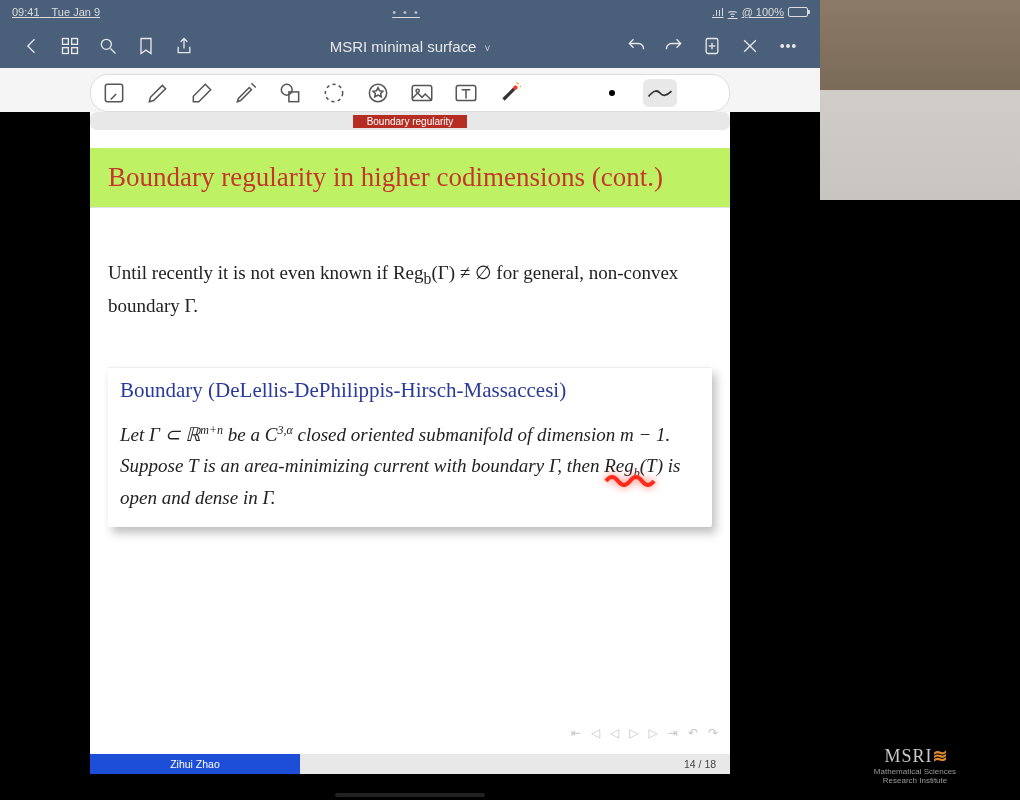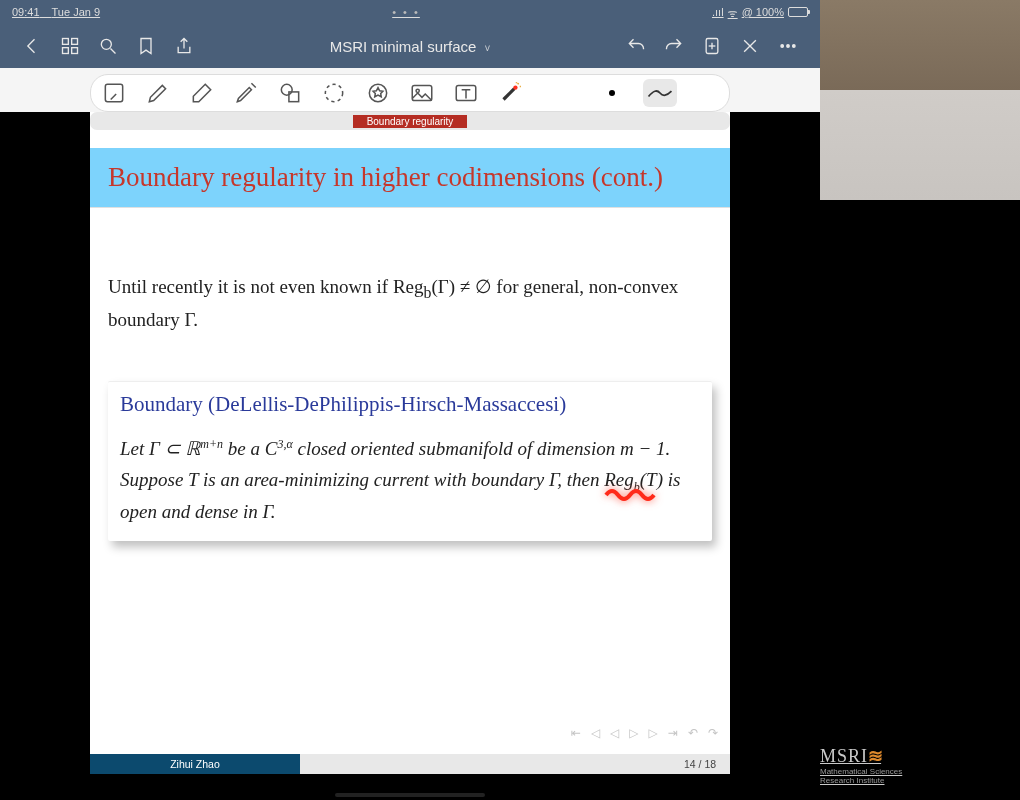--- a/index.html
+++ b/index.html
@@ -35,54 +35,54 @@
   .tool-gap { flex: 0 0 40px; }
   .swatch-dot { width: 6px; height: 6px; background: #000; border-radius: 50%; }
   .stroke-chip { width: 34px; height: 28px; background: #e8e8e8; border-radius: 6px; display: flex; align-items: center; justify-content: center; }
   .stroke-chip svg { stroke: #333; fill: none; stroke-width: 2; }
 
   
   .slide-region { background: #fff; margin: 0 90px; height: 662px; position: relative; }
   .topic-bar { height: 18px; background: #e8e8e8; display: flex; justify-content: center; align-items: center; border-radius: 7px; }
   .topic-tab { background: #b52d23; color: #fff; font-size: 10px; padding: 1px 14px; }
 
-  .slide-title-band { background: #7dd3fc; border-bottom: 1px solid #e0e0e0; margin: 18px 0 14px 0; padding: 14px 18px; }
+  .slide-title-band { background: #bef264; border-bottom: 1px solid #e0e0e0; margin: 18px 0 0 0; padding: 14px 18px; }
   .slide-title { color: #c6372b; font-size: 27px; font-weight: 400; font-family: Georgia, serif; }
 
   .slide-body { padding: 50px 18px 0 18px; font-family: Georgia, "Times New Roman", serif; font-size: 19px; color: #222; line-height: 1.55; }
   .para1 { margin-bottom: 46px; }
   .para1 .math { font-family: "Times New Roman", serif; }
 
   .theorem-box { position: relative; border-radius: 2px; box-shadow: 4px 6px 10px rgba(0,0,0,0.25); padding: 6px 12px 14px 12px; margin-bottom: 40px; border-top: 1px solid #eee; }
   .theorem-head { color: #2a3a9a; font-size: 21px; margin-bottom: 14px; font-weight: 400; }
   .theorem-body { font-style: italic; font-size: 19px; line-height: 1.6; }
   .theorem-body .sup { font-size: 12px; vertical-align: super; font-style: italic; }
   .theorem-body .sub { font-size: 12px; vertical-align: sub; font-style: italic; }
   .red-squiggle { position: absolute; right: 48px; top: 100px; }
   .red-squiggle svg { stroke: #ff2a1a; stroke-width: 4; fill: none; filter: drop-shadow(0 0 4px rgba(255,60,40,0.8)); }
 
   .nav-icons-row { position: absolute; bottom: 34px; right: 12px; display: flex; gap: 10px; opacity: .35; font-size: 12px; color: #555; }
   .nav-icons-row span { cursor: pointer; }
 
   
   .slide-footer { position: absolute; bottom: 0; left: 0; right: 0; height: 20px; background: #e8e8e8; display: flex; font-size: 10.5px; color: #fff; align-items: stretch; }
-  .foot-author { background: #0c4a6e; flex: 0 0 210px; display: flex; align-items: center; justify-content: center; }
+  .foot-author { background: #1d4ed8; flex: 0 0 210px; display: flex; align-items: center; justify-content: center; }
   .foot-title { background: #c94a3e; flex: 0 0 250px; display: flex; align-items: center; justify-content: center; }
   .foot-spacer { flex: 1; }
   .foot-page { flex: 0 0 60px; display: flex; align-items: center; justify-content: center; color: #444; }
 
   
   .home-indicator { position: absolute; bottom: 3px; left: 50%; transform: translateX(-50%); width: 150px; height: 4px; background: #222; border-radius: 3px; }
 
   
   .side-col { width: 200px; height: 800px; background: #000; display: flex; flex-direction: column; }
   .webcam { height: 200px; background: linear-gradient(180deg, #8a7a66 0%, #7a6a58 45%, #d0ccc8 45%, #c8c4c0 100%); position: relative; overflow: hidden; }
   .person { position: absolute; left: 50%; transform: translateX(-50%); bottom: -10px; width: 160px; }
   .side-spacer { flex: 1; }
-  .brand { padding: 0 10px 14px 0; text-align: left; color: #c9c9c9; text-decoration: underline; }
+  .brand { padding: 0 10px 14px 0; text-align: center; color: #c9c9c9; }
   .brand-logo { font-family: Georgia, serif; font-size: 18px; letter-spacing: 1px; }
   .brand-logo .wave { color: #e08a2c; font-weight: bold; letter-spacing: -2px; }
   .brand-sub { font-size: 8px; line-height: 1.2; color: #9a9a9a; }
 </style>
 </head>
 <body>
 
 <div class="main-area">
 
   <div class="status-bar">

